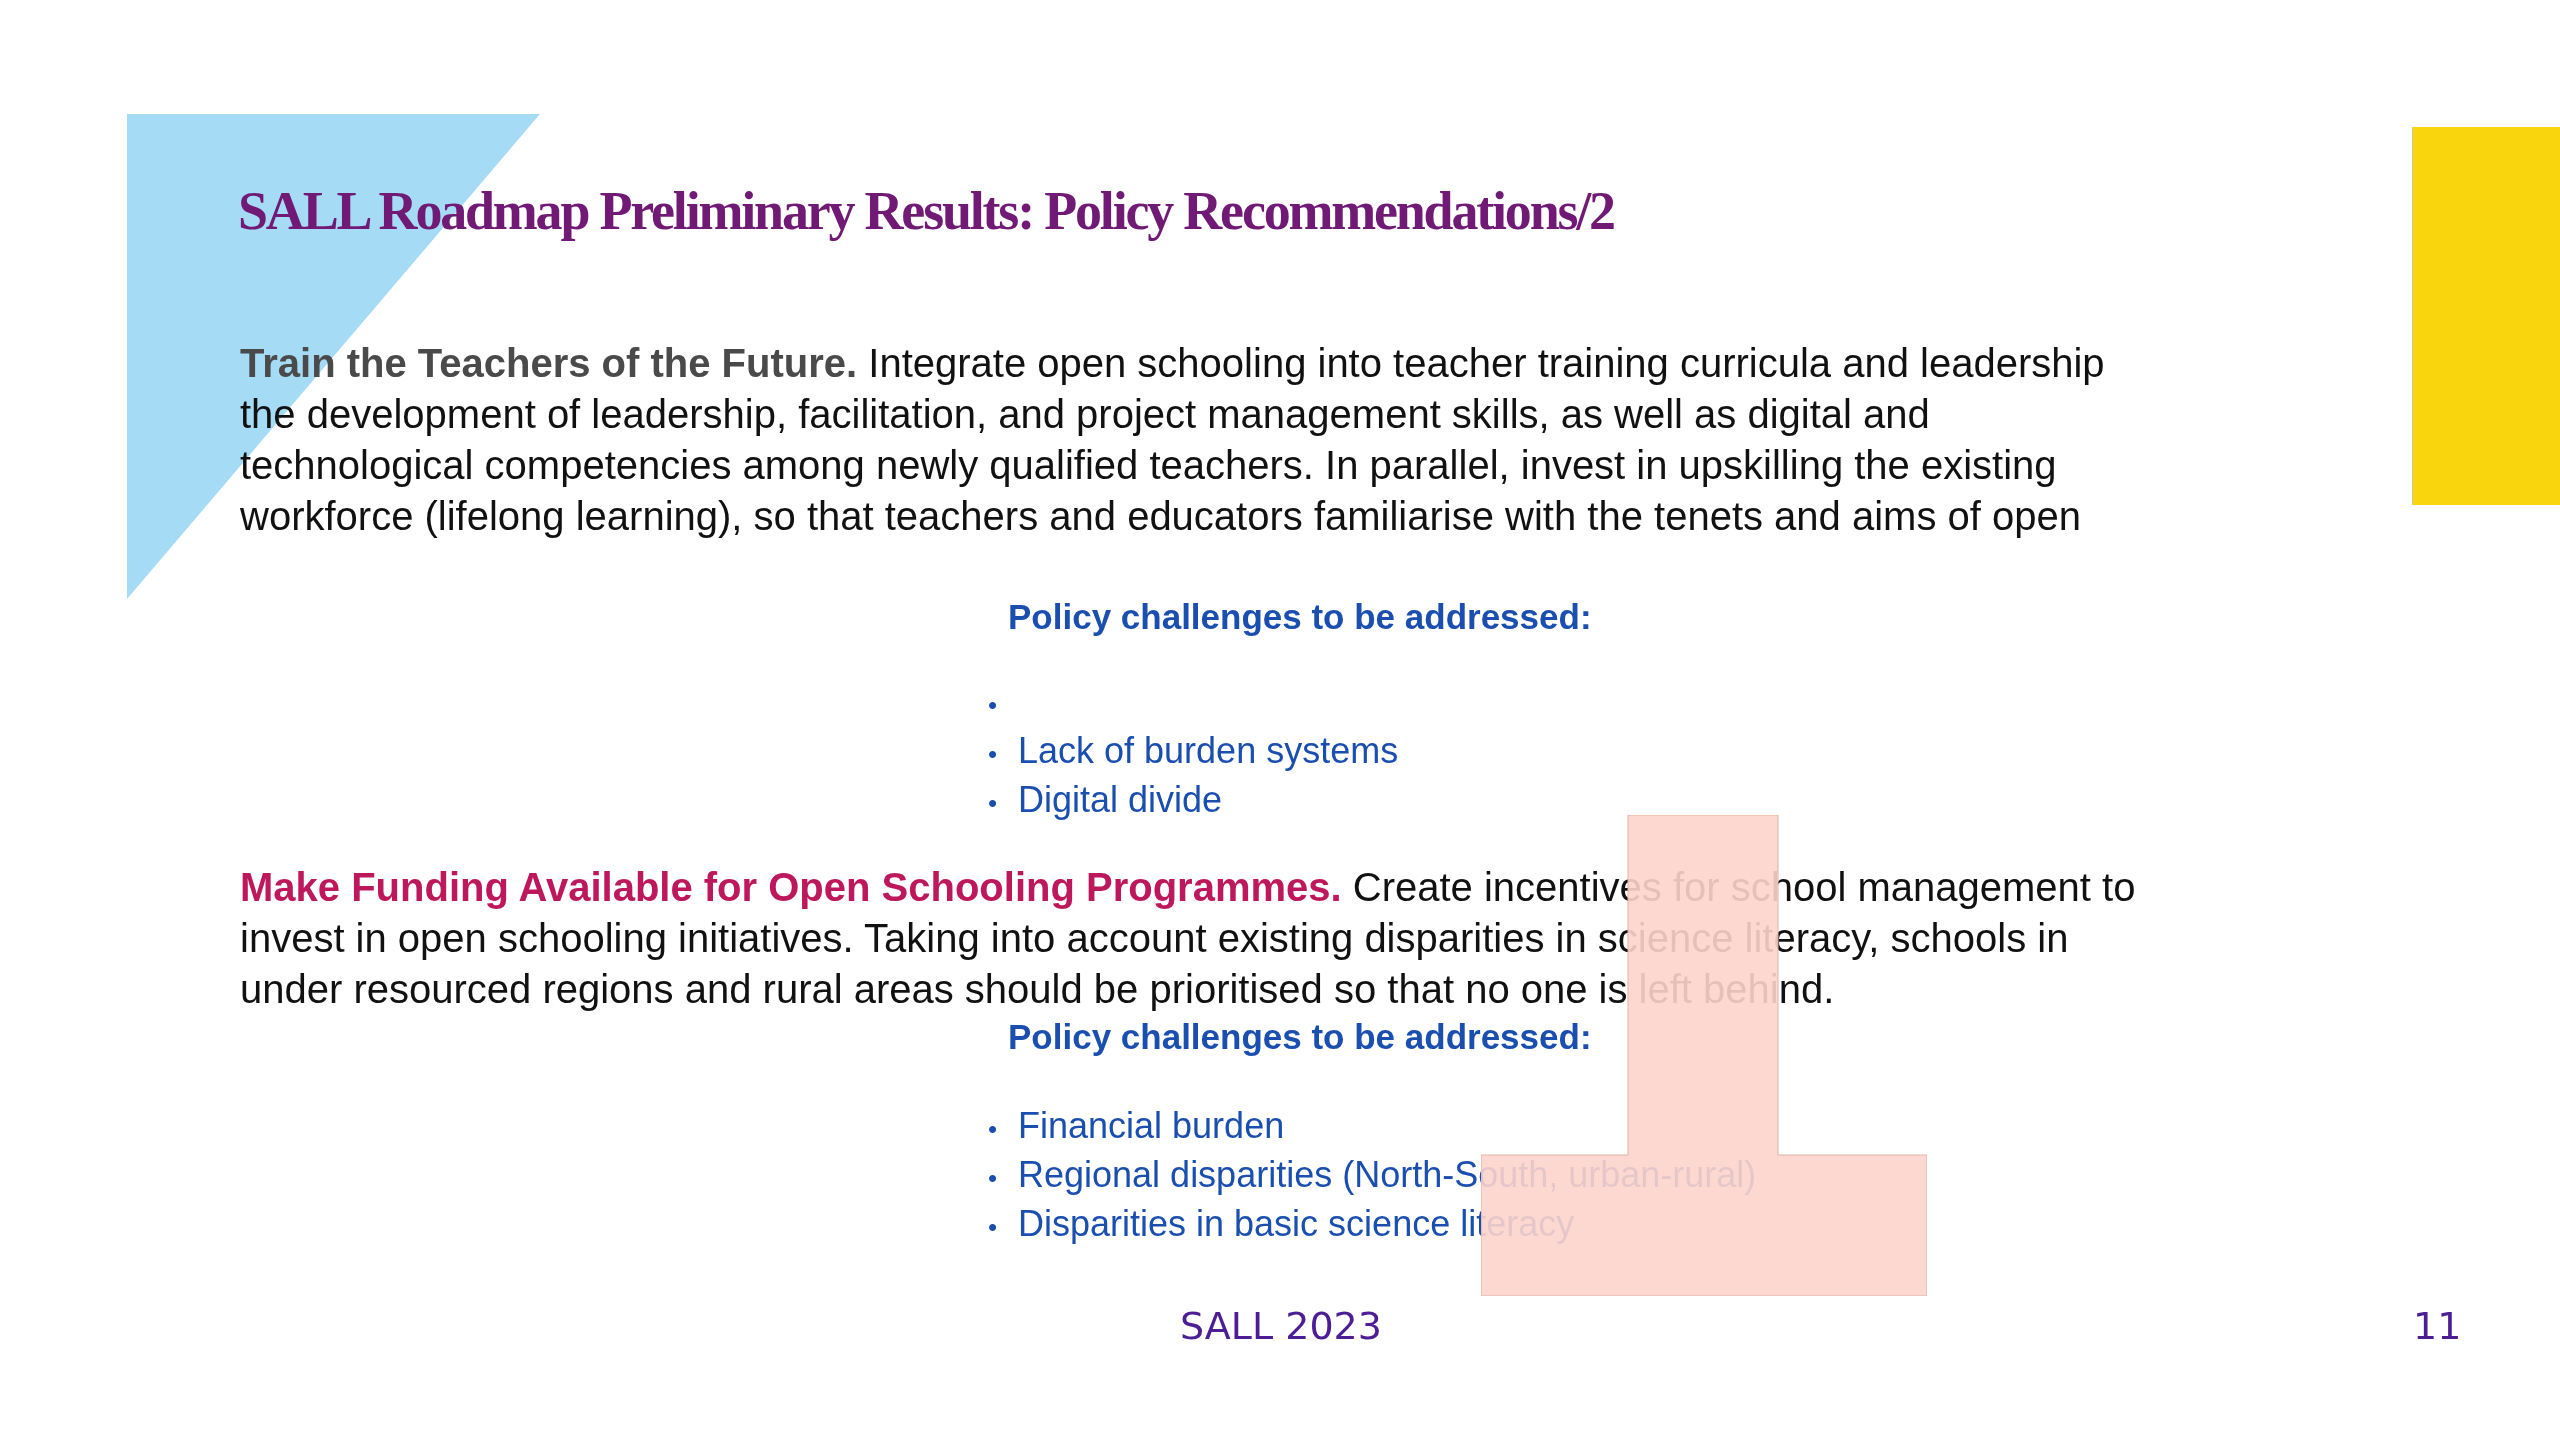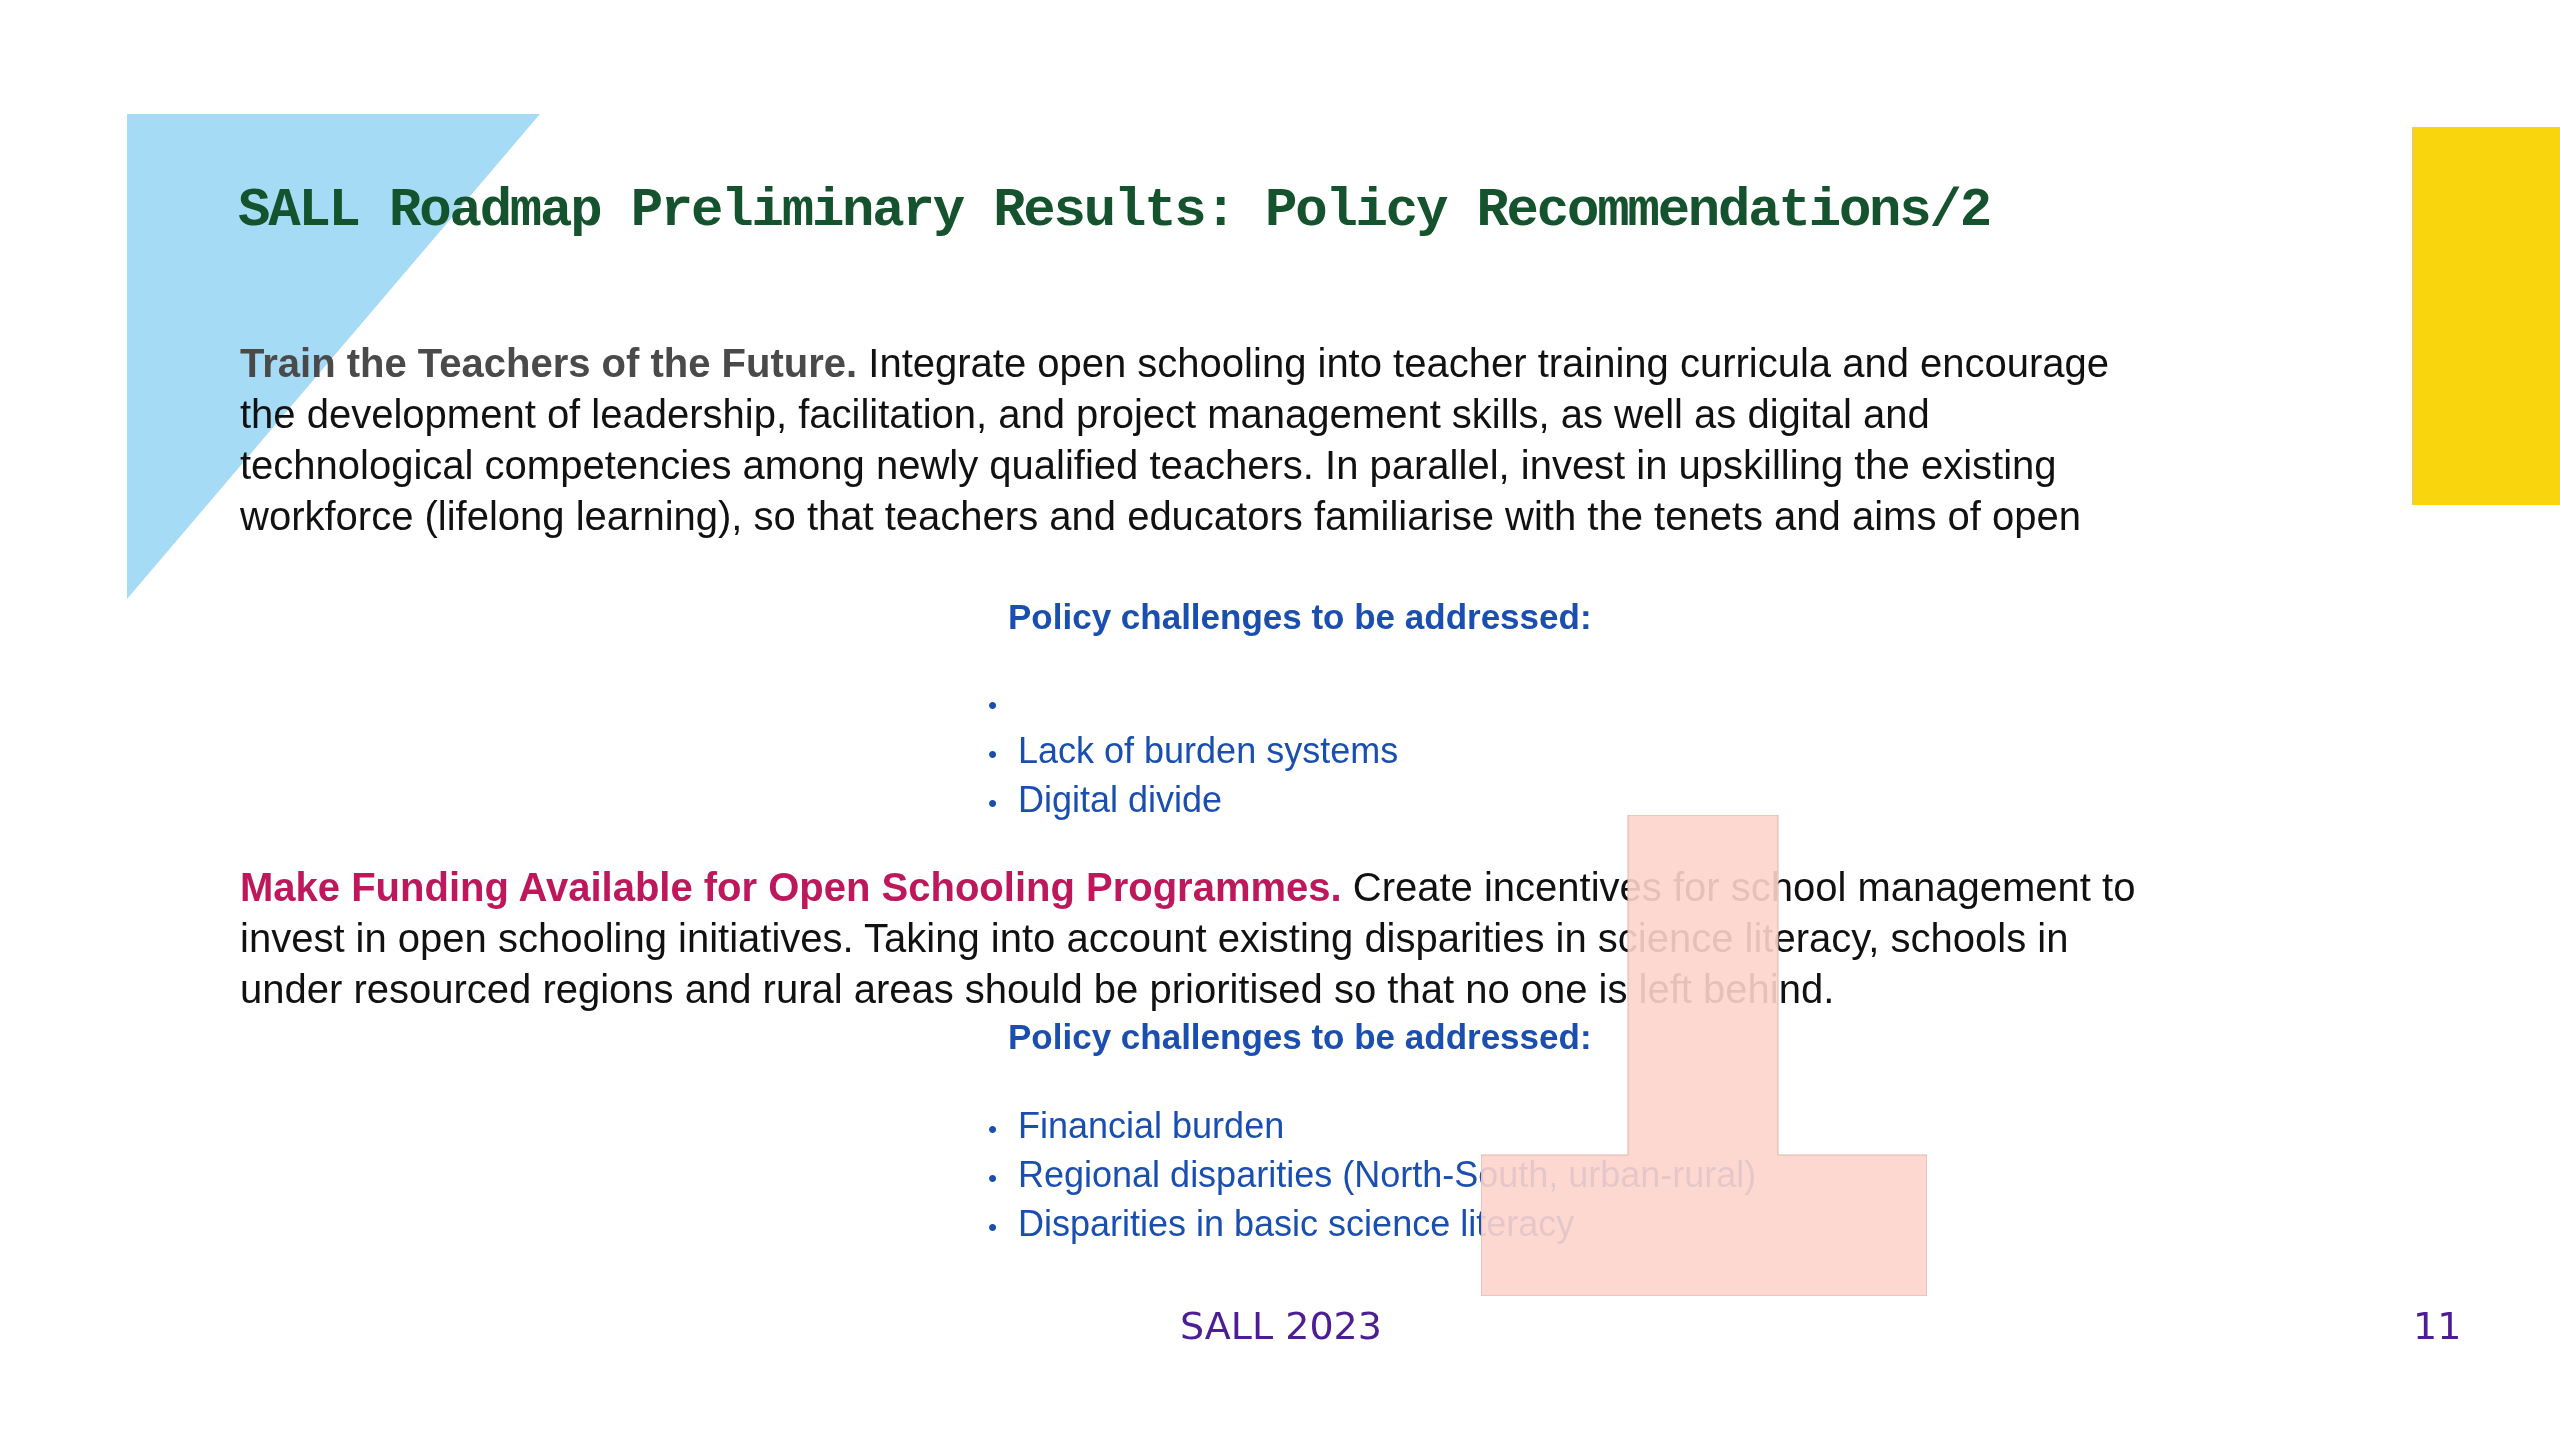--- a/index.html
+++ b/index.html
@@ -17,22 +17,22 @@
   #yellow-block {
     left: 2412px; top: 127px; width: 148px; height: 378px;
     background: #f8d50c;
     border-left: 1px solid #d8c9a0;
   }
   #pink-shape { left: 1481px; top: 815px; width: 446px; height: 481px; }
   #pink-shape svg { display: block; }
 
   .title {
     position: absolute; left: 238px; top: 180px;
-    font-family: Liberation Mono, monospace; font-weight: bold;
-    font-size: 54px; letter-spacing: -2.2px; color: #14532d;
+    font-family: Liberation Serif, serif; font-weight: bold;
+    font-size: 54px; letter-spacing: -2.2px; color: #701a75;
     white-space: nowrap;
   }
   .para {
     position: absolute; left: 240px; width: 2060px;
     font-size: 40px; line-height: 51px; color: #111;
   }
   .para .lead { font-weight: bold; color: #4a4a4a; }
   #para-1 { top: 338px; }
   #para-2 { top: 862px; }
   .line { display: block; white-space: nowrap; }
@@ -64,21 +64,21 @@
 </style>
 </head>
 <body>
 
 <div class="shape" id="blue-triangle" style="background: rgb(165, 219, 245);"></div>
 <div class="shape" id="yellow-block" style="background: rgb(248, 213, 12);"></div>
 
 <div class="title">SALL Roadmap Preliminary Results: Policy Recommendations/2</div>
 
 <div class="para" id="para-1">
-  <span class="line"><span class="lead" style="color: rgb(74, 74, 74); margin-top: 32px;">Train the Teachers of the Future.</span><span> Integrate open schooling into teacher training curricula and encourage</span></span>
+  <span class="line"><span class="lead" style="color: rgb(74, 74, 74); margin-top: 32px;">Train the Teachers of the Future.</span><span> Integrate open schooling into teacher training curricula and leadership</span></span>
   <span class="line">the development of leadership, facilitation, and project management skills, as well as digital and</span>
   <span class="line">technological competencies among newly qualified teachers. In parallel, invest in upskilling the existing</span>
   <span class="line">workforce (lifelong learning), so that teachers and educators familiarise with the tenets and aims of open</span>
 </div>
 
 <div class="challenges-heading" id="challenges-1-heading" style="color: rgb(26, 79, 176);">Policy challenges to be addressed:</div>
 <ul class="bullets" id="bullets-1">
   <li style="color: rgb(26, 79, 176);">
       <span class="dot">•</span>
     </li>

